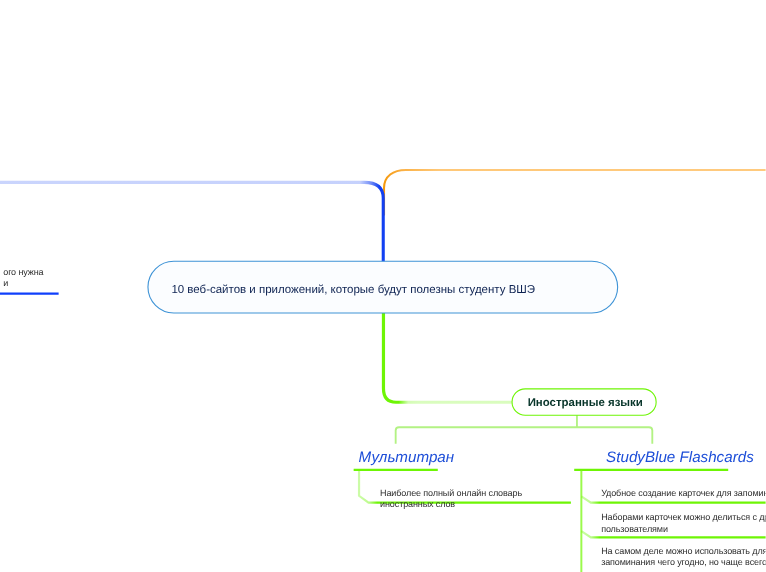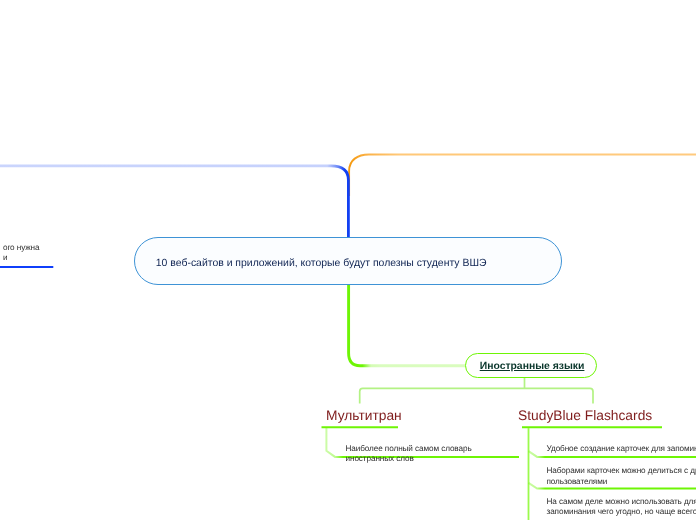--- a/index.html
+++ b/index.html
@@ -14,24 +14,24 @@
   
   .root{left:134.2px;top:236.7px;width:427.8px;height:48.3px;
         border:1.45px solid #3e93d6;border-radius:24.5px;background:#fbfdff;}
   .root-label{position:absolute;left:155.8px;top:256.5px;color:#0e2352;
         font-weight:normal;font-size:10.45px;white-space:nowrap;line-height:14px;}
 
   
   .lvl1{left:464.8px;top:352.5px;width:132.7px;height:25.4px;
         border:1.9px solid #6ef505;border-radius:13px;background:#fff;}
   .lvl1-label{position:absolute;left:479.7px;top:359.6px;color:#08352a;
-        font-weight:bold;font-size:10.4px;white-space:nowrap;line-height:14px;text-decoration:underline;}
+        font-weight:bold;font-size:10.4px;white-space:nowrap;line-height:14px;}
 
   
-  .lvl2{font-size:13.8px;color:#7f1d1d;line-height:16px;white-space:nowrap;}
+  .lvl2{font-size:13.8px;color:#1d4ed8;line-height:16px;white-space:nowrap;font-style:italic;}
 
   
   .lvl3{font-size:8.2px;letter-spacing:-0.1px;color:#2e2e2e;line-height:10.6px;font-weight:400;}
 </style>
 </head>
 <body>
 
 <div id="canvas">
 
   <svg class="links" viewBox="0 0 696 520" xmlns="http://www.w3.org/2000/svg">
@@ -91,31 +91,31 @@
   <div class="node root"></div>
   <div class="root-label">10 веб-сайтов и приложений, которые будут полезны студенту ВШЭ</div>
 
   <div class="node lvl1"></div>
   <div class="lvl1-label">Иностранные языки</div>
 
   <div class="node lvl2" style="left:326px;top:408px;">
     <span>Мультитран</span>
   </div>
 
-  <div class="node lvl2" style="left:518px;top:408px;">
+  <div class="node lvl2" style="left:551px;top:408px;">
     <span>StudyBlue Flashcards</span>
   </div>
 
   <div class="node lvl3" style="left:-140px;top:242.8px;width:180px;">
     <div style="text-align:right;padding-right:0.5px;">ого нужна</div>
     <div style="text-align:right;padding-right:32.5px;">и</div>
   </div>
 
   <div class="node lvl3" style="left:345.5px;top:443.9px;width:140px;">
-    <span>Наиболее полный самом словарь иностранных слов</span>
+    <span>Наиболее полный онлайн словарь иностранных слов</span>
   </div>
 
   <div class="node lvl3" style="left:546.5px;top:443.8px;width:200px;">
     <span>Удобное создание карточек для запоминания</span>
   </div>
 
   <div class="node lvl3" style="left:546.5px;top:466.2px;width:200px;">
     <span>Наборами карточек можно делиться с другими пользователями</span>
   </div>
 

